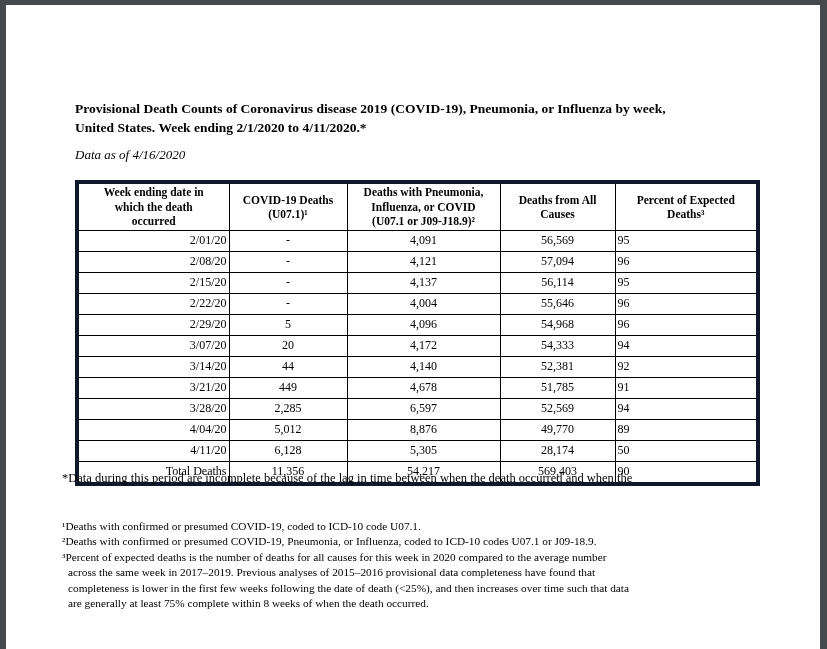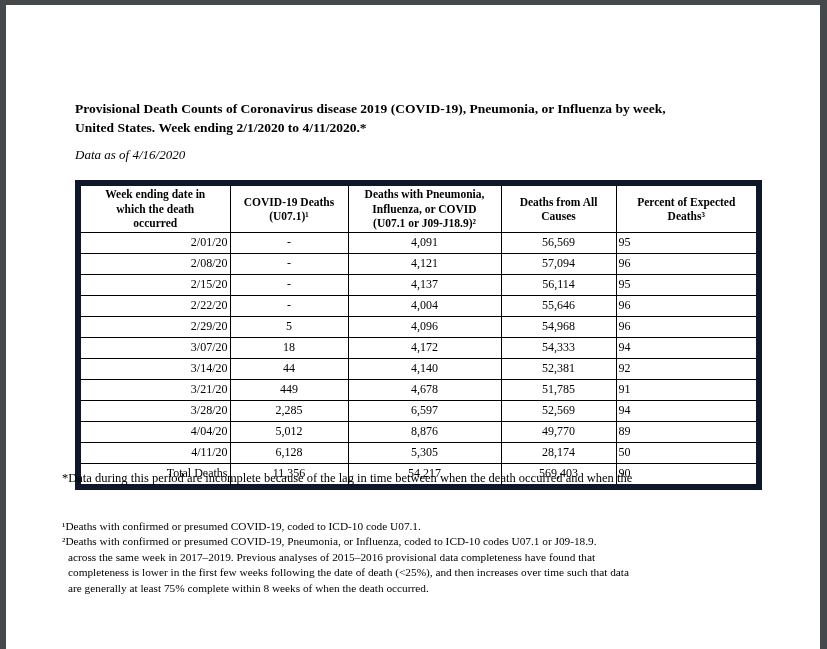--- a/index.html
+++ b/index.html
@@ -33,21 +33,21 @@
     font-style: italic;
     font-size: 13px;
   }
 
   table.deaths {
     position: absolute;
     left: 75px; top: 180px;
     width: 681px;
     border-collapse: collapse;
     table-layout: fixed;
-    border: 6px solid #0f172a;
+    border: 4px solid #0f172a;
   }
   table.deaths th, table.deaths td {
     border: 1px solid #000;
     overflow: hidden;
   }
   table.deaths th {
     font-weight: bold;
     font-size: 11.5px;
     line-height: 14.5px;
     text-align: center;
@@ -165,21 +165,21 @@
     </tr>
     <tr>
       <td class="date">2/29/20</td>
       <td class="num">5</td>
       <td class="num">4,096</td>
       <td class="num">54,968</td>
       <td class="pct">96</td>
     </tr>
     <tr>
       <td class="date">3/07/20</td>
-      <td class="num">18</td>
+      <td class="num">20</td>
       <td class="num">4,172</td>
       <td class="num">54,333</td>
       <td class="pct">94</td>
     </tr>
     <tr>
       <td class="date">3/14/20</td>
       <td class="num">44</td>
       <td class="num">4,140</td>
       <td class="num">52,381</td>
       <td class="pct">92</td>
@@ -223,17 +223,18 @@
 </table>
 
 <div class="asterisk-note">
   <div>*Data during this period are incomplete because of the lag in time between when the death occurred and when the</div>
 </div>
 
 <div class="footnotes">
   <div>¹Deaths with confirmed or presumed COVID-19, coded to ICD-10 code U07.1.</div>
   <div>²Deaths with confirmed or presumed COVID-19, Pneumonia, or Influenza, coded to ICD-10 codes U07.1 or J09-18.9.</div>
   <div>
+    <div>³Percent of expected deaths is the number of deaths for all causes for this week in 2020 compared to the average number</div>
     <div class="cont">across the same week in 2017–2019. Previous analyses of 2015–2016 provisional data completeness have found that</div>
     <div class="cont">completeness is lower in the first few weeks following the date of death (&lt;25%), and then increases over time such that data</div>
     <div class="cont">are generally at least 75% complete within 8 weeks of when the death occurred.</div>
   </div>
 </div>
 
 </body></html>

